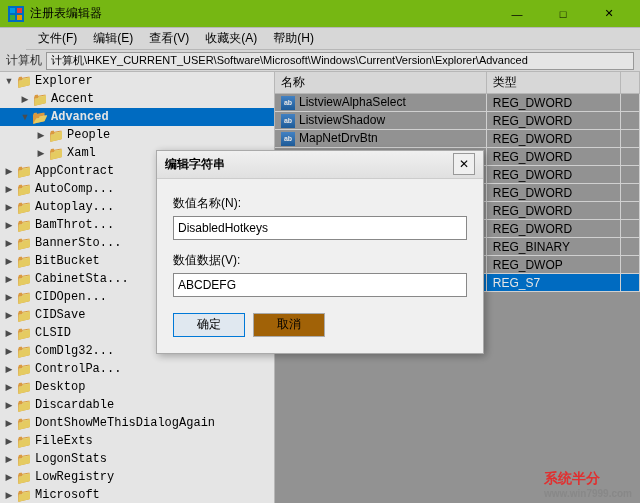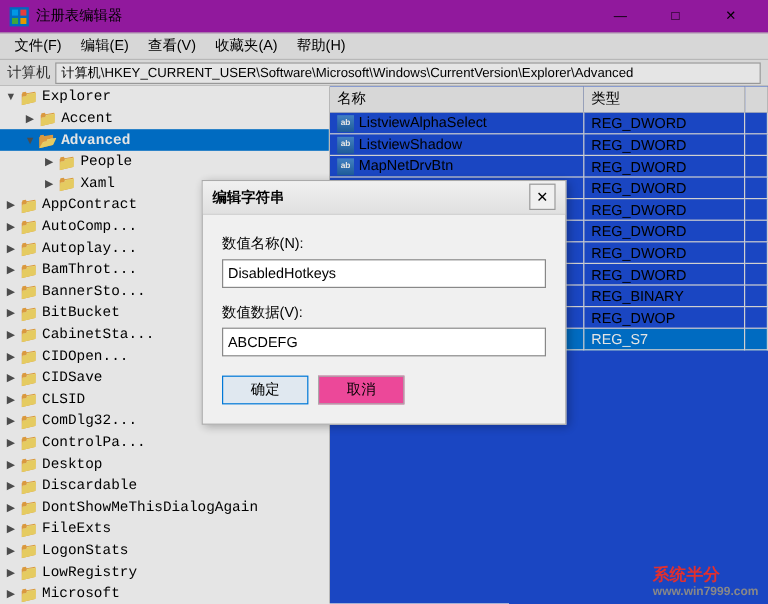--- a/index.html
+++ b/index.html
@@ -7,21 +7,21 @@
       width: 640px;
       height: 503px;
       font-family: 'Microsoft YaHei', SimSun, Arial, sans-serif;
       font-size: 12px;
       background: #f0f0f0;
       overflow: hidden;
     }
 
     
     .title-bar {
-      background: #a21caf;
+      background: #84cc16;
       height: 28px;
       display: flex;
       align-items: center;
       padding: 0 8px;
       border-bottom: 1px solid #ccc;
     }
     .title-bar-icon {
       width: 16px;
       height: 16px;
       margin-right: 6px;
@@ -51,20 +51,21 @@
     }
 
     
     .menu-bar {
       background: #f0f0f0;
       height: 22px;
       display: flex;
       align-items: center;
       padding: 0 4px;
       border-bottom: 1px solid #ccc;
+      margin-left: 26px;
     }
     .menu-item {
       padding: 2px 8px;
       cursor: pointer;
       font-size: 12px;
     }
 
     
     .address-bar {
       background: #f0f0f0;
@@ -139,21 +140,21 @@
     }
     .tree-label {
       font-size: 12px;
       font-family: Liberation Mono, monospace;
     }
 
     
     .right-panel {
       flex: 1;
       overflow-y: auto;
-      background: #1d4ed8;
+      background: #a3a3a3;
     }
 
     
     .reg-table {
       width: 100%;
       border-collapse: collapse;
     }
     .reg-table th {
       background: #f0f0f0;
       border-bottom: 1px solid #ccc;
@@ -200,21 +201,21 @@
       display: flex;
       align-items: center;
       justify-content: center;
       z-index: 100;
     }
 
     .dialog {
       background: #f0f0f0;
       border: 1px solid #aaa;
       box-shadow: 2px 2px 8px rgba(0,0,0,0.3);
-      width: 304px;
+      width: 328px;
       font-size: 12px;
     }
 
     .dialog-title-bar {
       background: linear-gradient(to bottom, #f0f0f0, #e0e0e0);
       height: 28px;
       display: flex;
       align-items: center;
       padding: 0 8px;
       border-bottom: 1px solid #ccc;
@@ -259,21 +260,21 @@
     .dialog-buttons {
       display: flex;
       gap: 8px;
       padding-top: 4px;
     }
 
     .dialog-btn {
       min-width: 72px;
       height: 24px;
       border: 1px solid #aaa;
-      background: #ec4899;
+      background: #a16207;
       cursor: pointer;
       font-size: 12px;
       padding: 0 12px;
     }
     .dialog-btn.primary {
       background: #e0e8f0;
       border-color: #0078d7;
     }
 
     

